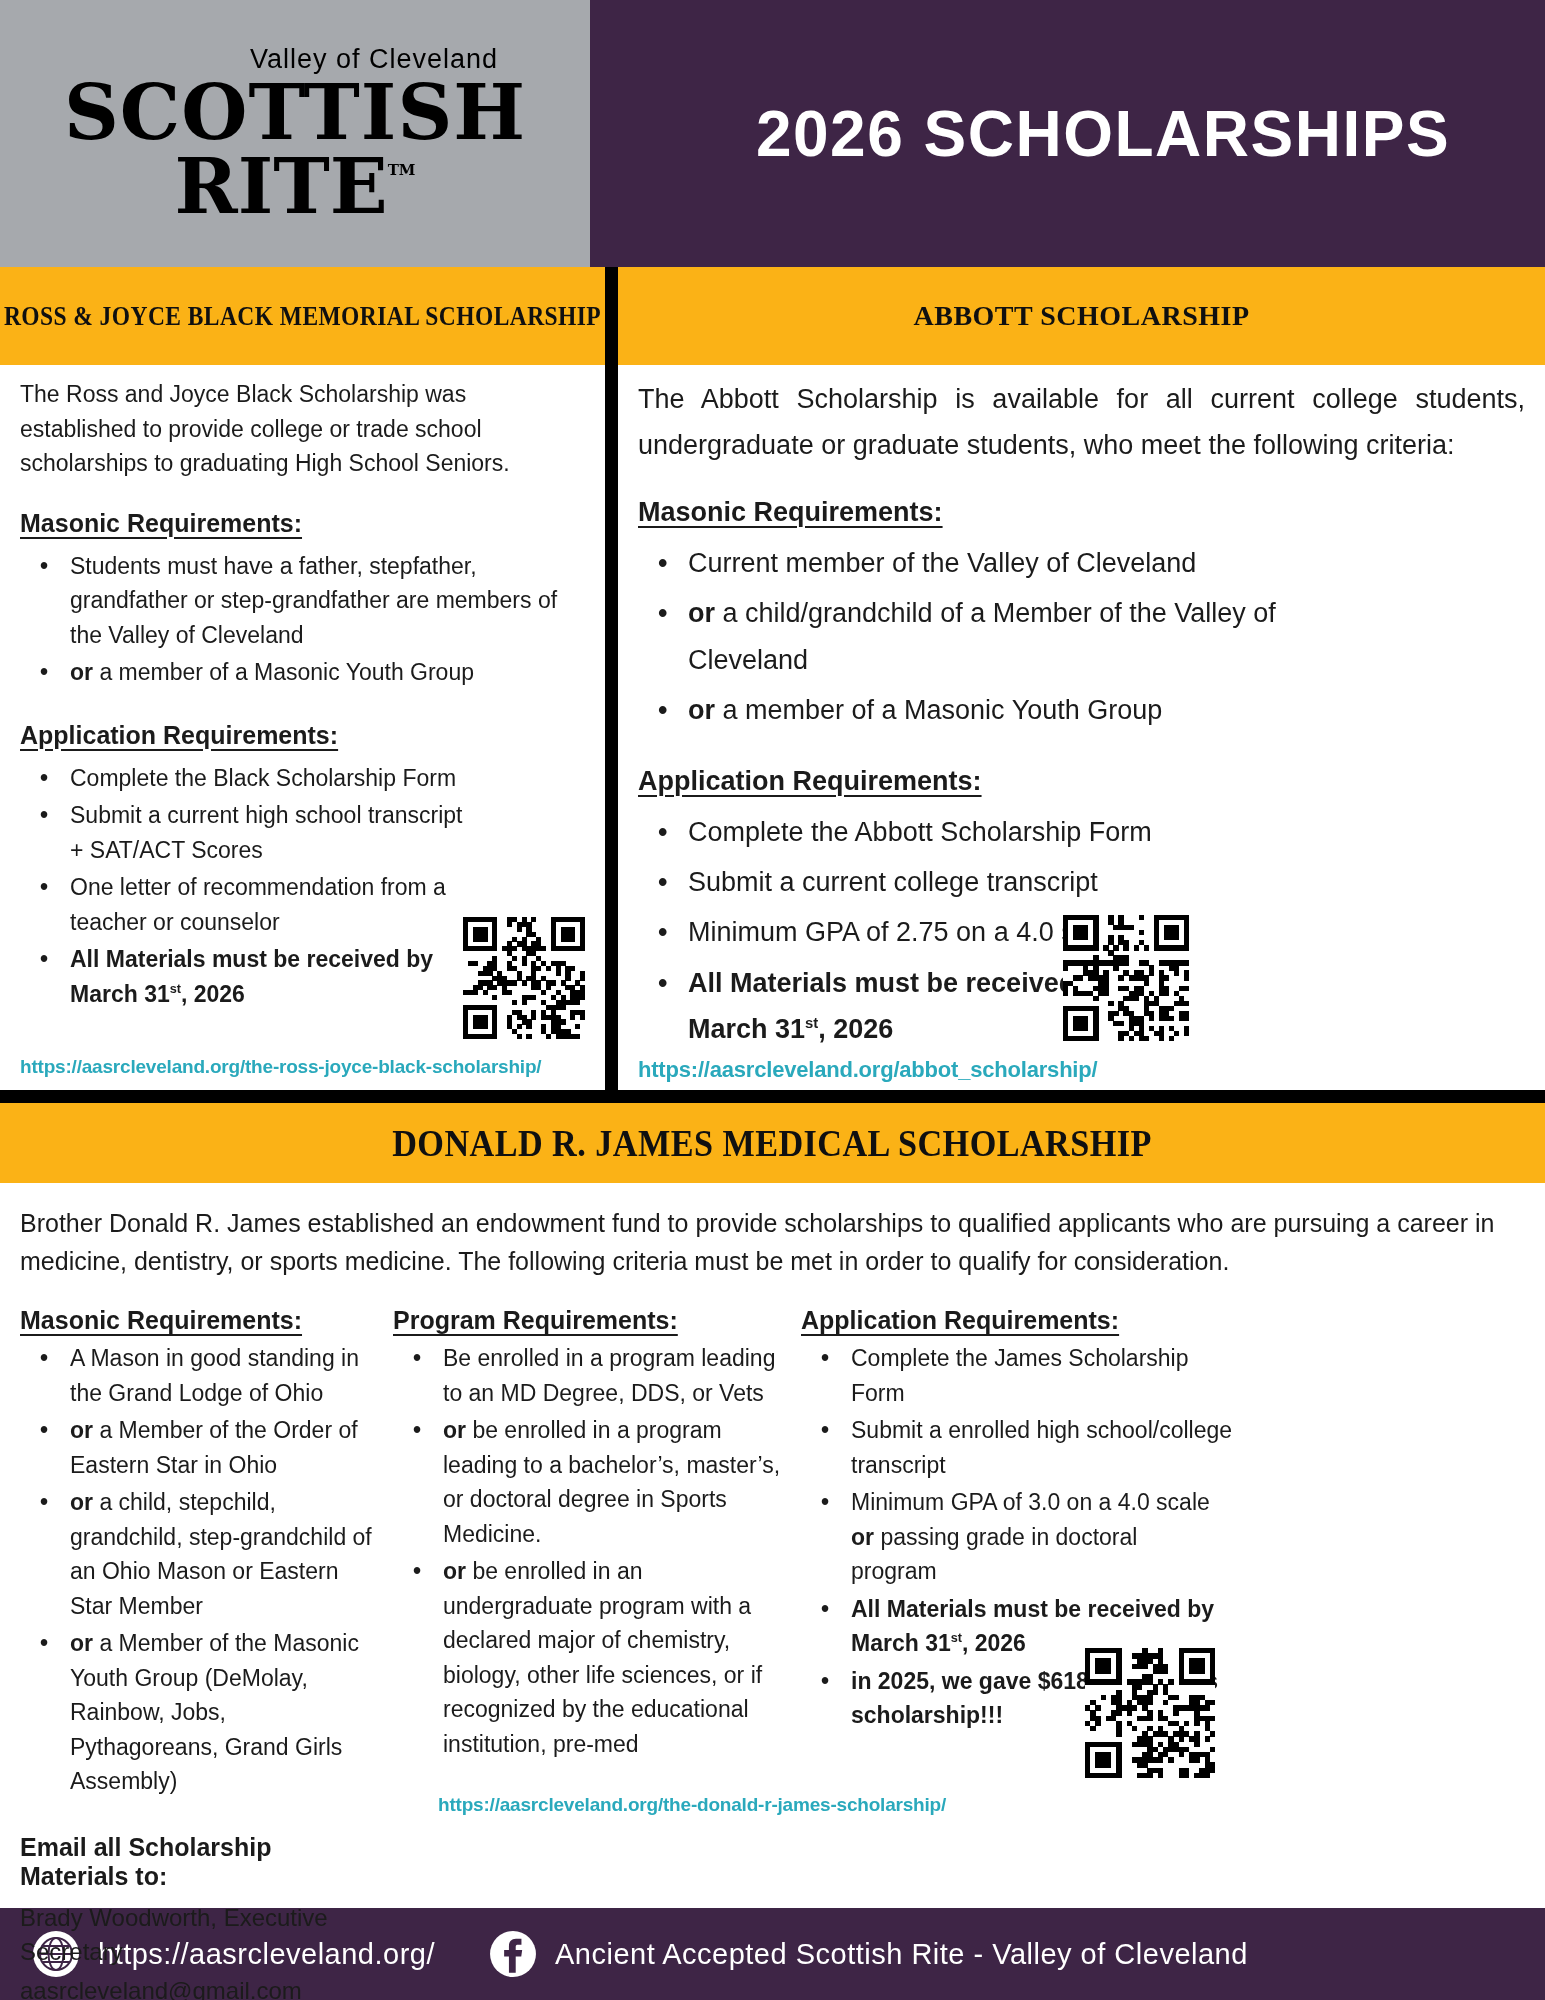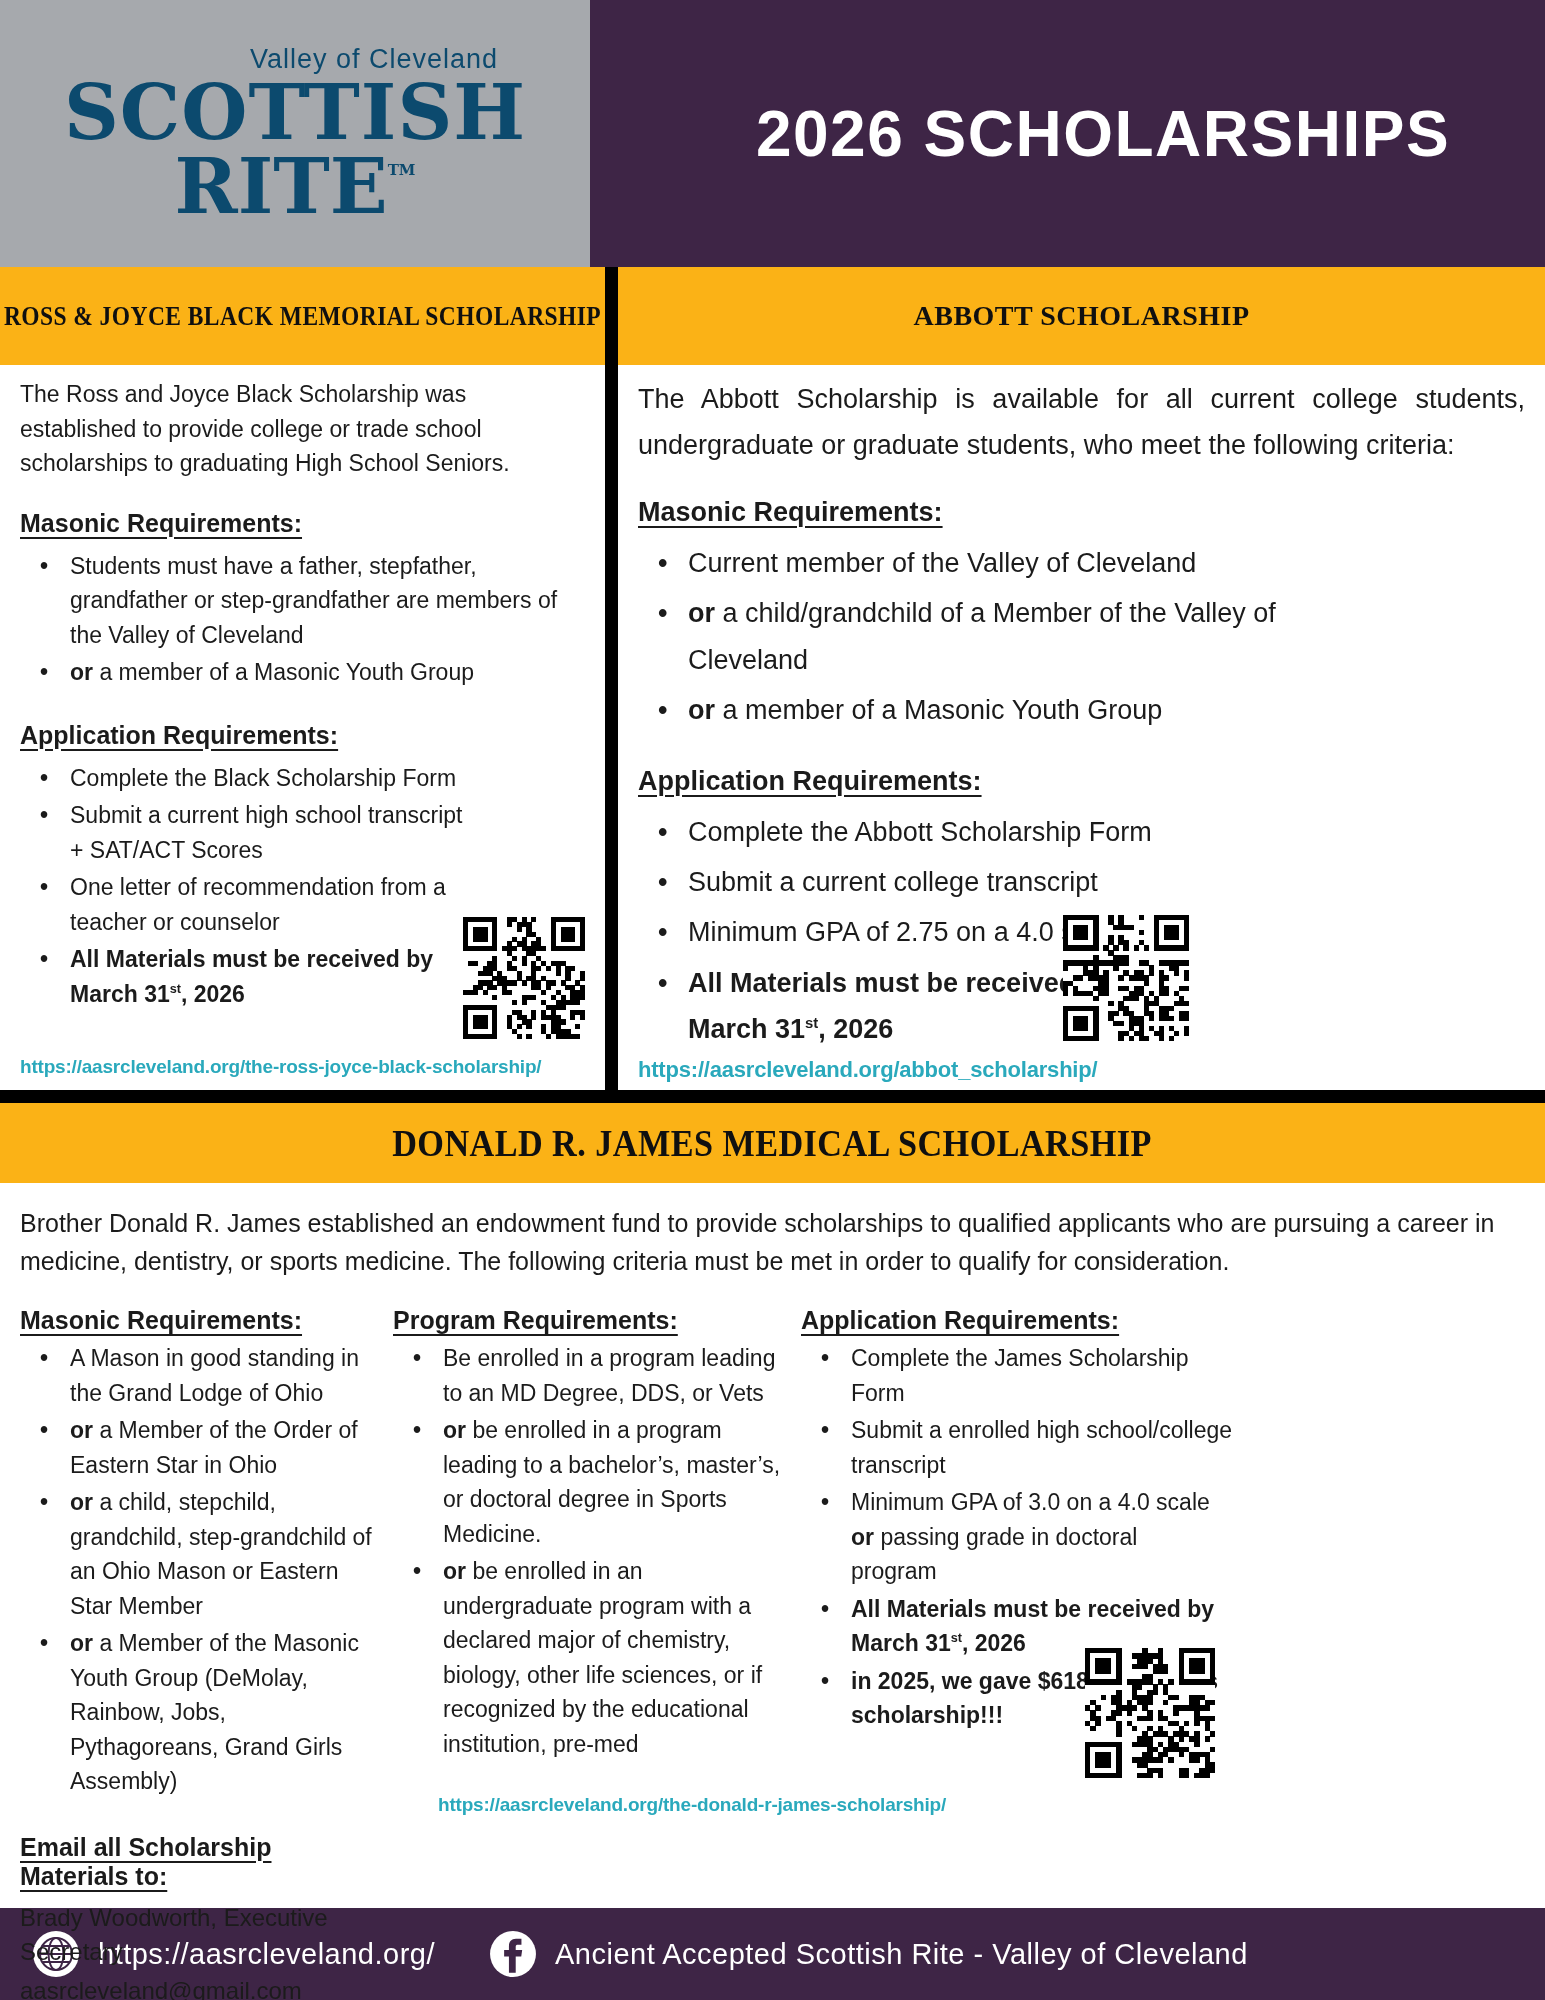--- a/index.html
+++ b/index.html
@@ -6,21 +6,21 @@
     --gold:#FBB216; --purple:#3E2546; --gray:#A6A9AD; --teal:#2AA9BC; --ink:#1b1b1b;
   }
   *{box-sizing:border-box}
   html,body{margin:0;padding:0;background:#e8e8e8}
   .page{width:1545px;height:2000px;margin:0 auto;background:#fff;position:relative;
         font-family:"Liberation Sans",sans-serif;color:var(--ink);overflow:hidden}
 
   
   header.top{height:267px;display:flex}
   .logo-box{width:590px;background:var(--gray);display:flex;align-items:center;justify-content:center}
-  .logo{color:#0c4a6e;text-align:center}
+  .logo{color:#000000;text-align:center}
   .logo-top{font-size:27px;letter-spacing:1px;text-align:right;padding-right:28px;margin-bottom:2px}
   .logo-main{font-family:"DejaVu Serif",serif;font-size:76px;font-weight:bold;line-height:.95;letter-spacing:1px}
   .logo-rite{font-family:"DejaVu Serif",serif;font-size:76px;font-weight:bold;line-height:.95;margin-top:2px}
   .logo-rite sup{font-size:15px;vertical-align:38px;letter-spacing:0}
   .title-box{flex:1;background:var(--purple);display:flex;align-items:center;justify-content:center;padding-left:71px}
   h1.page-title{color:#fff;font-size:64px;font-weight:bold;letter-spacing:1.5px;margin:0;white-space:nowrap}
 
   
   .two-col{display:flex;height:823px}
   .col{position:relative;display:flex;flex-direction:column}
@@ -58,21 +58,21 @@
                  margin:0;white-space:nowrap;transform:scaleX(.9);letter-spacing:.5px}
   p.james-intro{margin:0;padding:22px 20px 0 20px;font-size:25px;line-height:1.5}
   .james-cols{position:relative;height:628px;display:grid;grid-template-columns:355px 390px auto;
               column-gap:18px;padding:16px 20px 0 20px}
   .jcol h3.req{font-size:25px;margin:10px 0 6px 0}
   .jcol ul.blist li{font-size:23px;line-height:1.5}
   .jcol-3 ul.blist{max-width:445px}
   a.james-link{display:inline-block;margin:30px 0 0 45px;font-size:19px}
   .email-block{margin-top:34px}
   .email-block h3{display:table;font-size:25px;font-weight:bold;margin:0 0 10px 0;
-                  text-decoration:underline;text-decoration-thickness:2px;text-underline-offset:5px}
+                  text-decoration-thickness:2px;text-underline-offset:5px}
   .email-block p{margin:4px 0;font-size:24px;line-height:1.45}
 
   
   footer.bottom{height:92px;background:var(--purple);display:flex;align-items:center;color:#fff;padding:0 32px}
   .f-icon{width:48px;height:48px;flex:0 0 auto;display:block}
   .f-text{font-size:29px;margin-left:18px;letter-spacing:.5px;white-space:nowrap}
   .fb-group{margin-left:54px;display:flex;align-items:center}
   sup{font-size:55%;line-height:0}
   b{font-weight:bold}
 </style>

